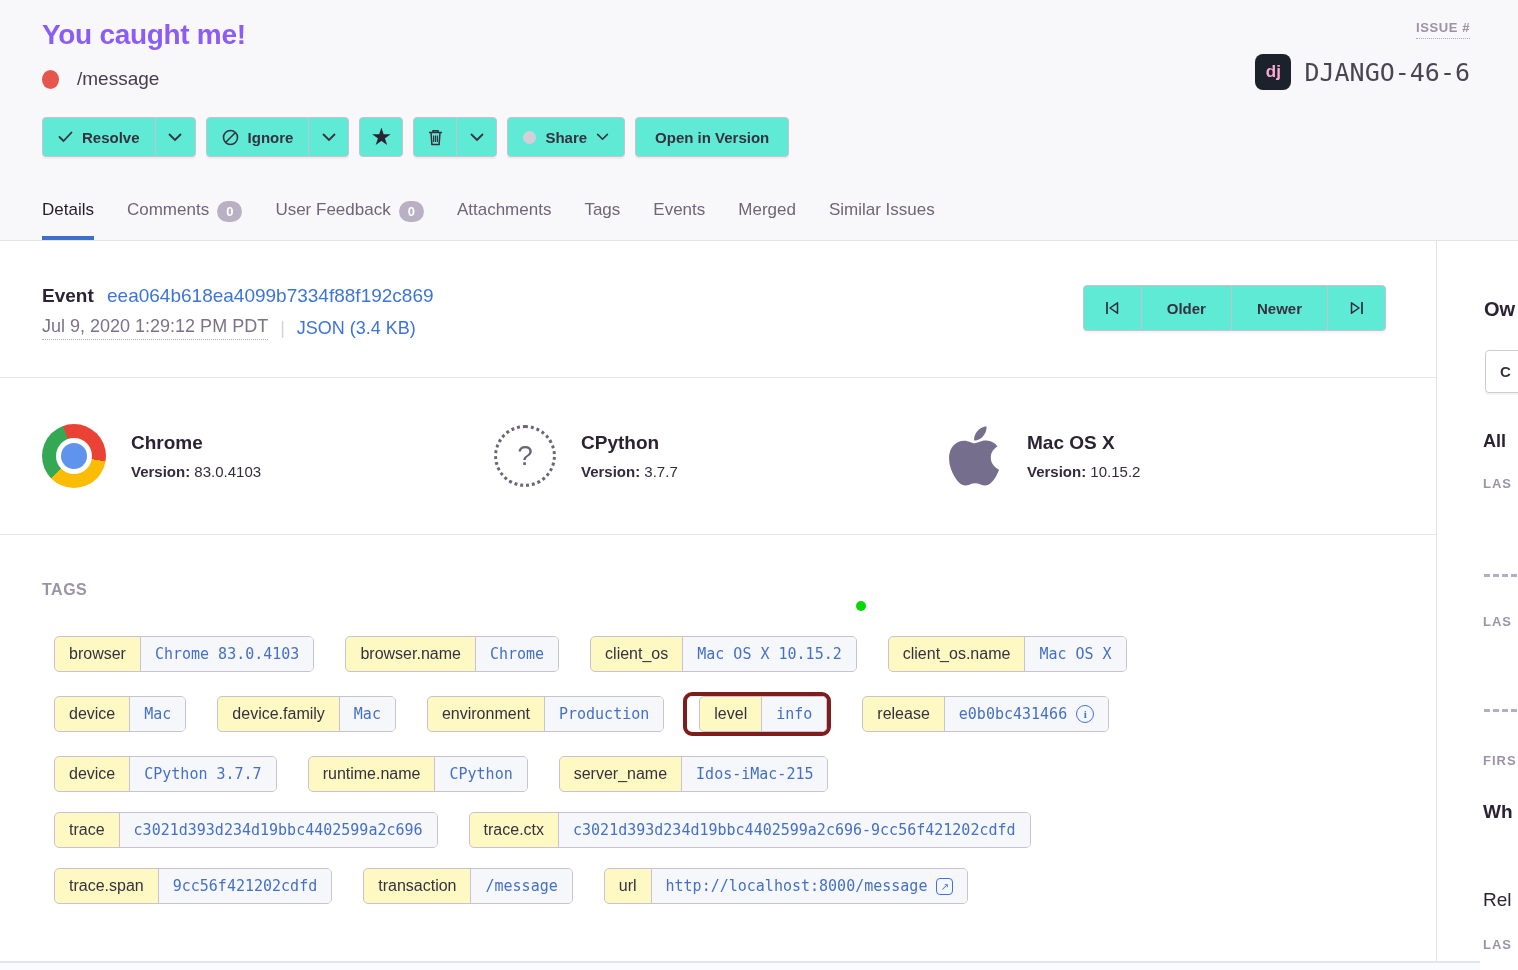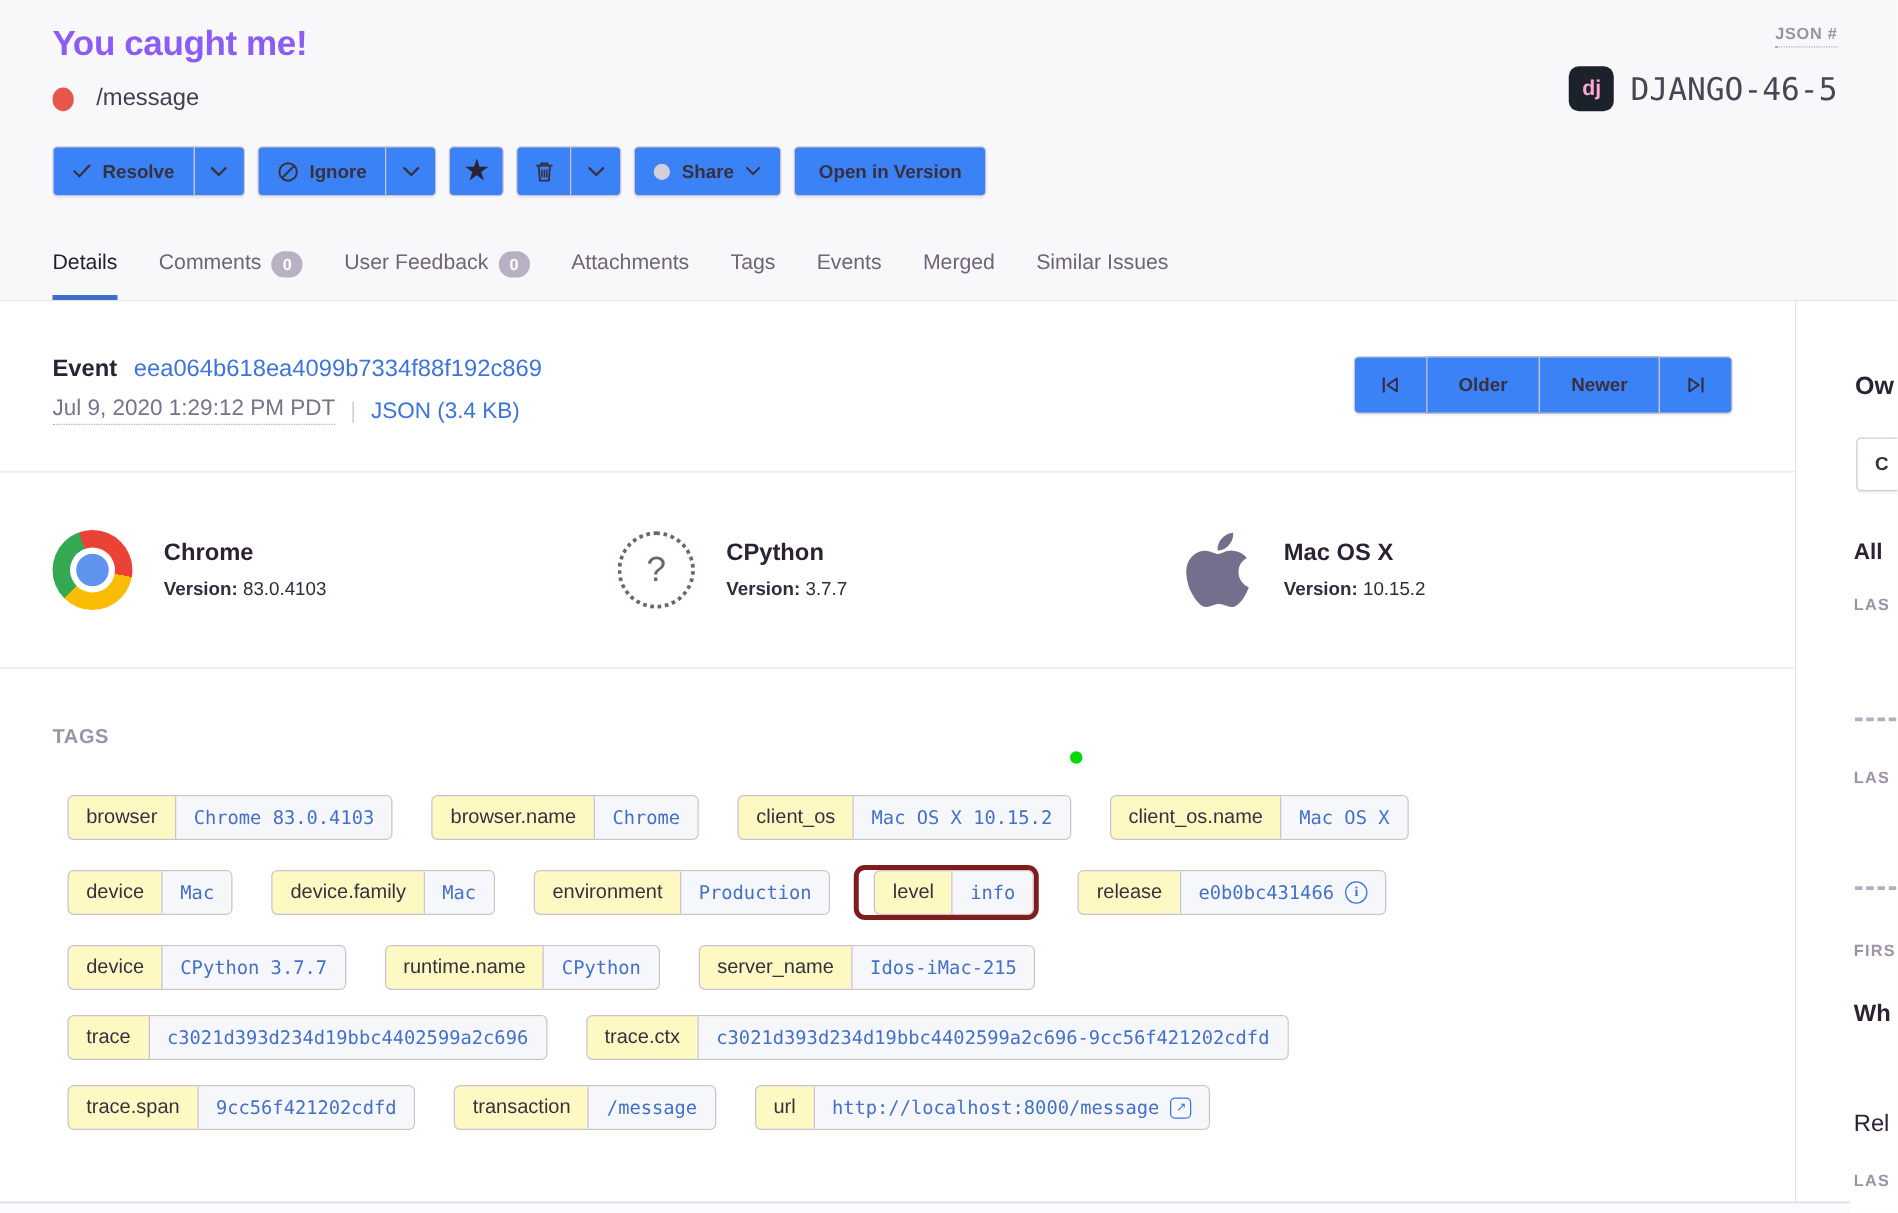--- a/index.html
+++ b/index.html
@@ -9,21 +9,21 @@
 
   
   .topbar { height:197px; padding:16px 48px 0 42px; display:flex; justify-content:space-between; }
   .page-title { font-size:28px; font-weight:700; letter-spacing:-0.3px; color:#8b5cf6; line-height:38px; }
   .culprit { margin-top:10px; display:flex; align-items:center; gap:18px; height:30px; }
   .level-dot { width:17px; height:19px; border-radius:50%; background:#e7564d; }
   .culprit-text { font-size:19px; color:#453c50; }
 
   .toolbar { margin-top:23px; display:flex; align-items:center; gap:10px; }
   .btn-group { display:inline-flex; box-shadow:0 2px 0 rgba(45,35,60,0.05); border-radius:4px; }
-  .btn { height:40px; background:#3b82f6; border:1px solid #c8c2cf; border-radius:4px;
+  .btn { height:40px; background:#5eead4; border:1px solid #c8c2cf; border-radius:4px;
          font-family:"Liberation Sans",sans-serif; font-size:15px; font-weight:700; color:#39303f;
          display:inline-flex; align-items:center; gap:9px; padding:0 15px; cursor:pointer; }
   .btn-group .btn:first-child { border-radius:4px 0 0 4px; }
   .btn-group .btn:last-child { border-radius:0 4px 4px 0; margin-left:-1px; }
   .btn.caret { width:41px; justify-content:center; padding:0; }
   .btn.icon-only { width:44px; justify-content:center; padding:0; }
   .btn svg { display:block; }
   .share-dot { width:13px; height:13px; border-radius:50%; background:#d3cfd8; }
 
   .topbar-right { text-align:right; padding-top:2px; }
@@ -182,24 +182,24 @@
           <span>
               <svg width="13" height="8" viewBox="0 0 14 9">
                 <path d="M1.5 1.5l5.5 5.5L12.5 1.5" fill="none" stroke="#39303f" stroke-width="1.8" stroke-linecap="round"></path>
               </svg>
             </span>
         </button>
         <button class="btn" style="box-shadow:0 2px 0 rgba(45,35,60,0.05); padding:0 19px;">Open in Version</button>
       </div>
     </div>
     <div class="topbar-right">
-      <span class="issue-label">JSON #</span>
+      <span class="issue-label">ISSUE #</span>
       <div class="short-id-row">
         <span class="dj-badge">dj</span>
-        <span class="short-id">DJANGO-46-5</span>
+        <span class="short-id">DJANGO-46-6</span>
       </div>
     </div>
   </header>
 
   <nav class="tabs">
     <a class="tab active">
         <span>Details</span>
       </a>
     <a class="tab">
         <span>Comments</span>

